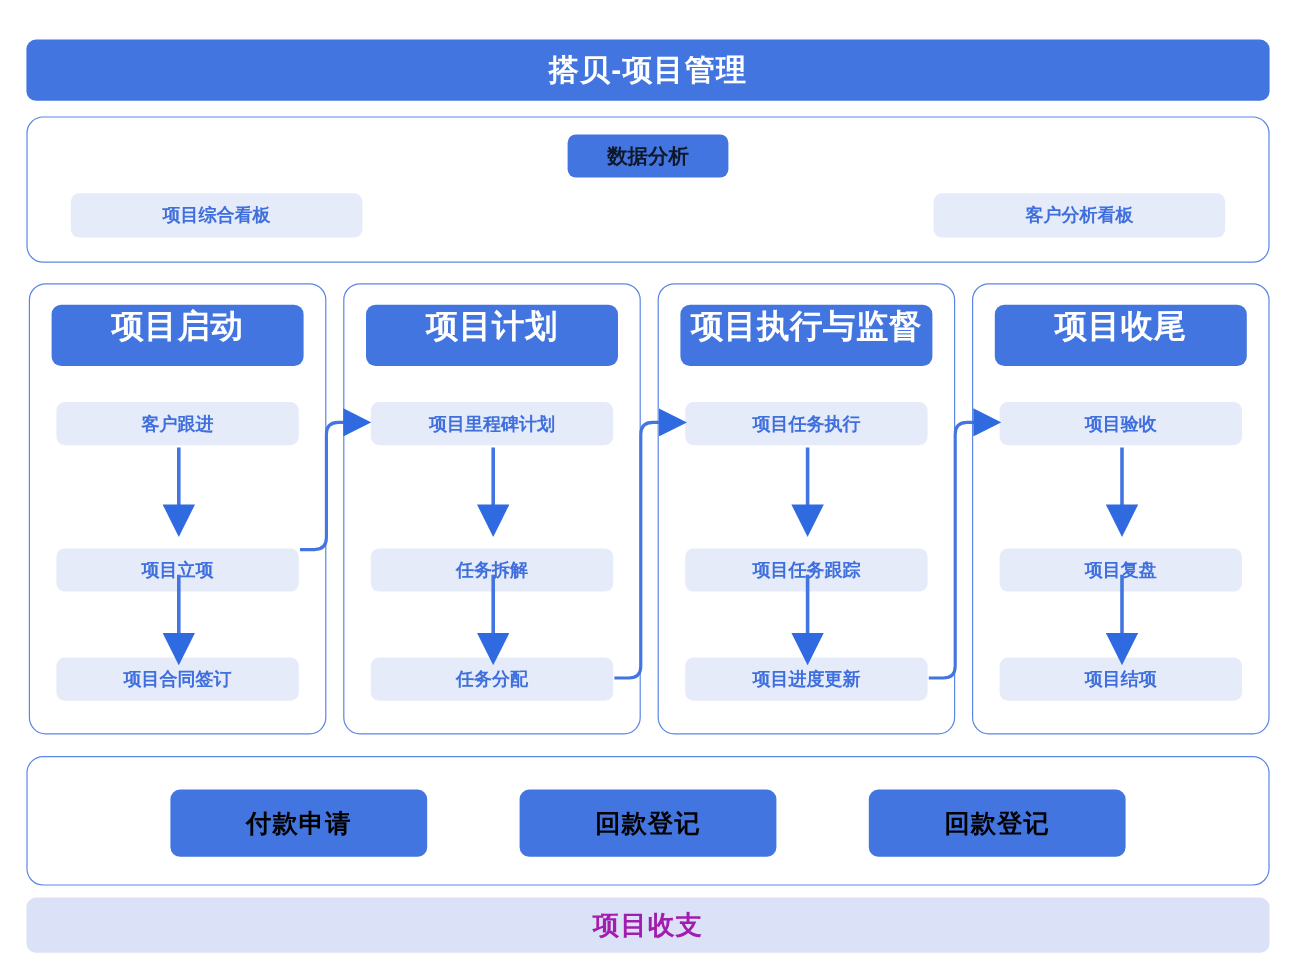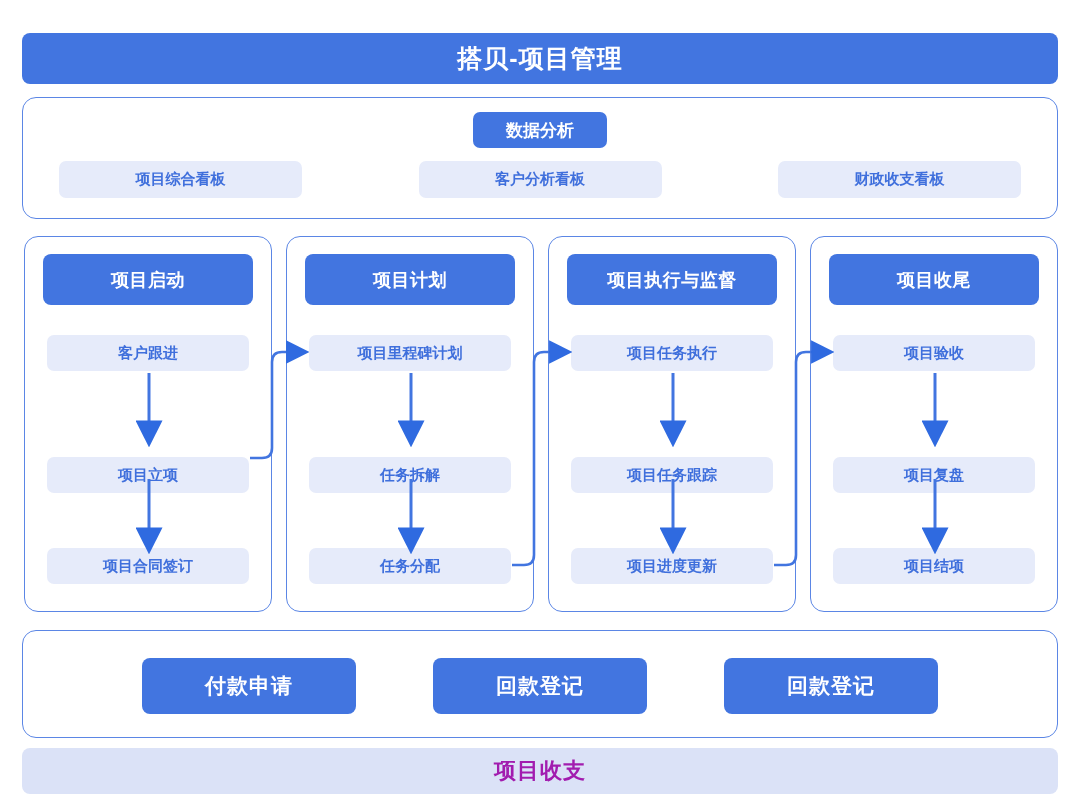--- a/index.html
+++ b/index.html
@@ -56,21 +56,21 @@
     left: 50%;
     transform: translateX(-50%);
     top: 14px;
     min-width: 134px;
     height: 36px;
     background: #4275e0;
     border-radius: 7px;
     display: flex;
     align-items: center;
     justify-content: center;
-    color: #ffffff;
+    color: #0f172a;
     font-size: 17px;
     font-weight: bold;
     padding: 0 14px;
     box-sizing: border-box;
   }
   .analytics-items {
     position: absolute;
     top: 63px;
     left: 36px;
     right: 36px;
@@ -116,24 +116,24 @@
 
   .phase-header {
     position: absolute;
     left: 18px;
     right: 18px;
     top: 17px;
     height: 51px;
     background: #4275e0;
     border-radius: 8px;
     display: flex;
-    align-items: center;
+    align-items: flex-start;
     justify-content: center;
     color: #ffffff;
-    font-size: 18px;
+    font-size: 27px;
     font-weight: bold;
     letter-spacing: 0.5px;
   }
   .phase-item {
     position: absolute;
     left: 22px;
     right: 22px;
     height: 36px;
     background: #e6ebfa;
     border-radius: 7px;
@@ -183,21 +183,21 @@
     right: 119px;
     display: flex;
     justify-content: space-between;
   }
   .finance-btn {
     width: 214px;
     height: 56px;
     background: #4275e0;
     border: none;
     border-radius: 8px;
-    color: #ffffff;
+    color: #000000;
     font-size: 21px;
     font-weight: bold;
     font-family: "Liberation Sans", "DejaVu Sans", sans-serif;
     letter-spacing: 1px;
     cursor: pointer;
     display: flex;
     align-items: center;
     justify-content: center;
   }
 
@@ -231,23 +231,20 @@
   <div class="analytics-panel">
     <div class="analytics-badge">
       <span>数据分析</span>
     </div>
     <div class="analytics-items">
       <div class="analytics-chip">
         <span>项目综合看板</span>
       </div>
       <div class="analytics-chip">
         <span>客户分析看板</span>
-      </div>
-      <div class="analytics-chip">
-        <span>财政收支看板</span>
       </div>
     </div>
   </div>
 
   <div class="phases">
 
     <div class="phase-col" data-col="0">
       <div class="phase-header">
         <span>项目启动</span>
       </div>

